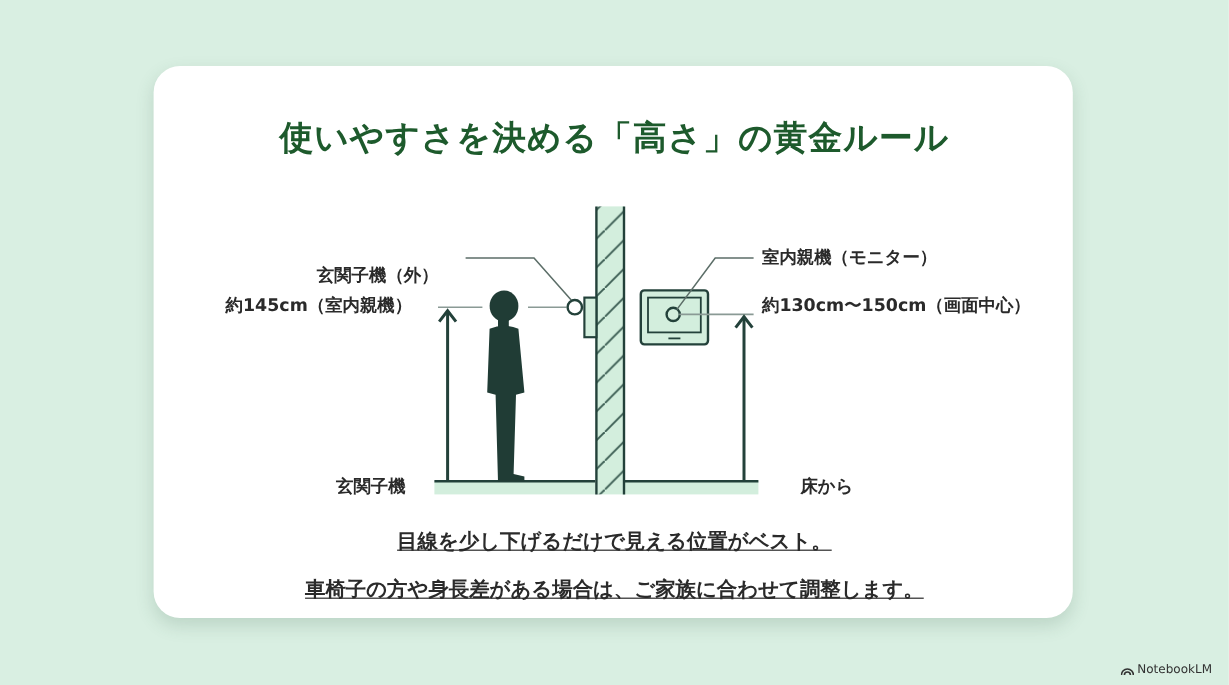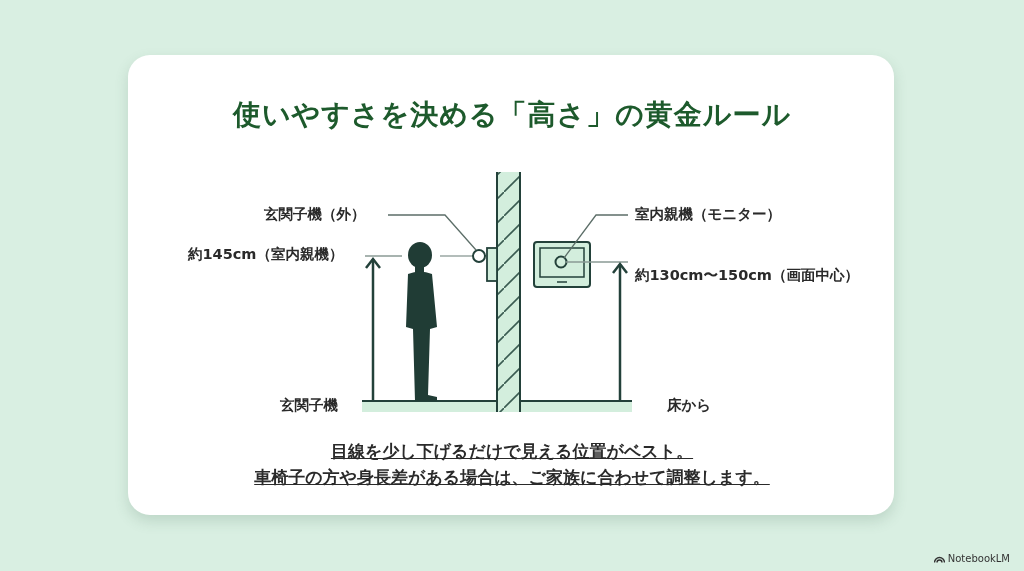--- a/index.html
+++ b/index.html
@@ -93,30 +93,30 @@
 
   <polyline points="564,258 596,215 628,215" fill="none" stroke="#5c6e68" stroke-width="1.3"></polyline>
   <line x1="566" y1="262" x2="628" y2="262" stroke="#8a9a95" stroke-width="1.3"></line>
 
   <g>
     <line x1="620" y1="400" x2="620" y2="264" stroke="#23413a" stroke-width="2.5"></line>
     <polyline points="613,273 620,264 627,273" fill="none" stroke="#23413a" stroke-width="2.5"></polyline>
   </g>
 </svg>
 
-<div class="label" style="left:264px; top:205px;text-align:center;">玄関子機（外）</div>
+<div class="label" style="left:264px; top:220px;text-align:center;">玄関子機（外）</div>
 <div class="label" style="left:188px; top:245px;">約145cm（室内親機）</div>
 <div class="label" style="left:280px; top:396px;">玄関子機</div>
 
 <div class="label" style="left:635px; top:205px;">室内親機（モニター）</div>
-<div class="label" style="left:635px; top:245px;margin-top:21px;">約130cm〜150cm（画面中心）</div>
+<div class="label" style="left:635px; top:245px;">約130cm〜150cm（画面中心）</div>
 <div class="label" style="left:667px; top:396px;">床から</div>
 
 <div class="caption" style="top:440px;">目線を少し下げるだけで見える位置がベスト。</div>
-<div class="caption" style="top:466px;">車椅子の方や身長差がある場合は、ご家族に合わせて調整します。</div>
+<div class="caption" style="top:480px;">車椅子の方や身長差がある場合は、ご家族に合わせて調整します。</div>
 
 <div class="brand">
   <svg width="11" height="8" viewBox="0 0 11 8">
     <path d="M0.5 7.5 A5 5 0 0 1 10.5 7.5" fill="none" stroke="#333" stroke-width="1.4"></path>
     <path d="M3 7.5 A2.5 2.5 0 0 1 8 7.5" fill="none" stroke="#333" stroke-width="1.4"></path>
   </svg>
   <span>NotebookLM</span>
 </div>
 
 </body></html>

